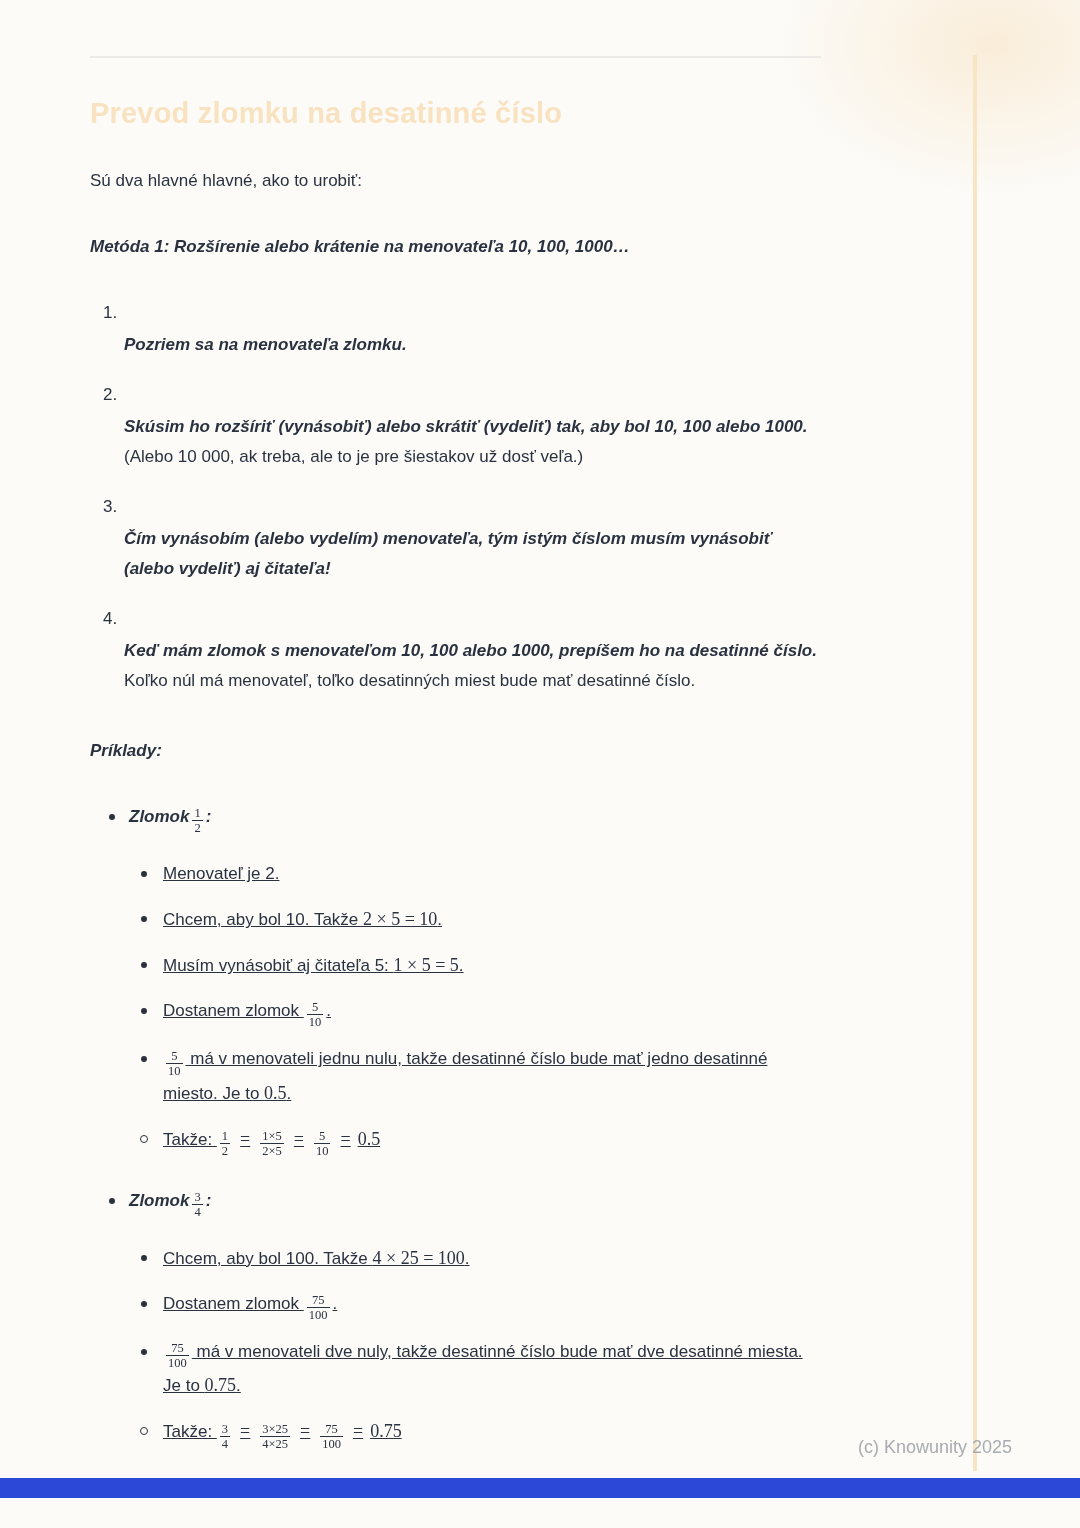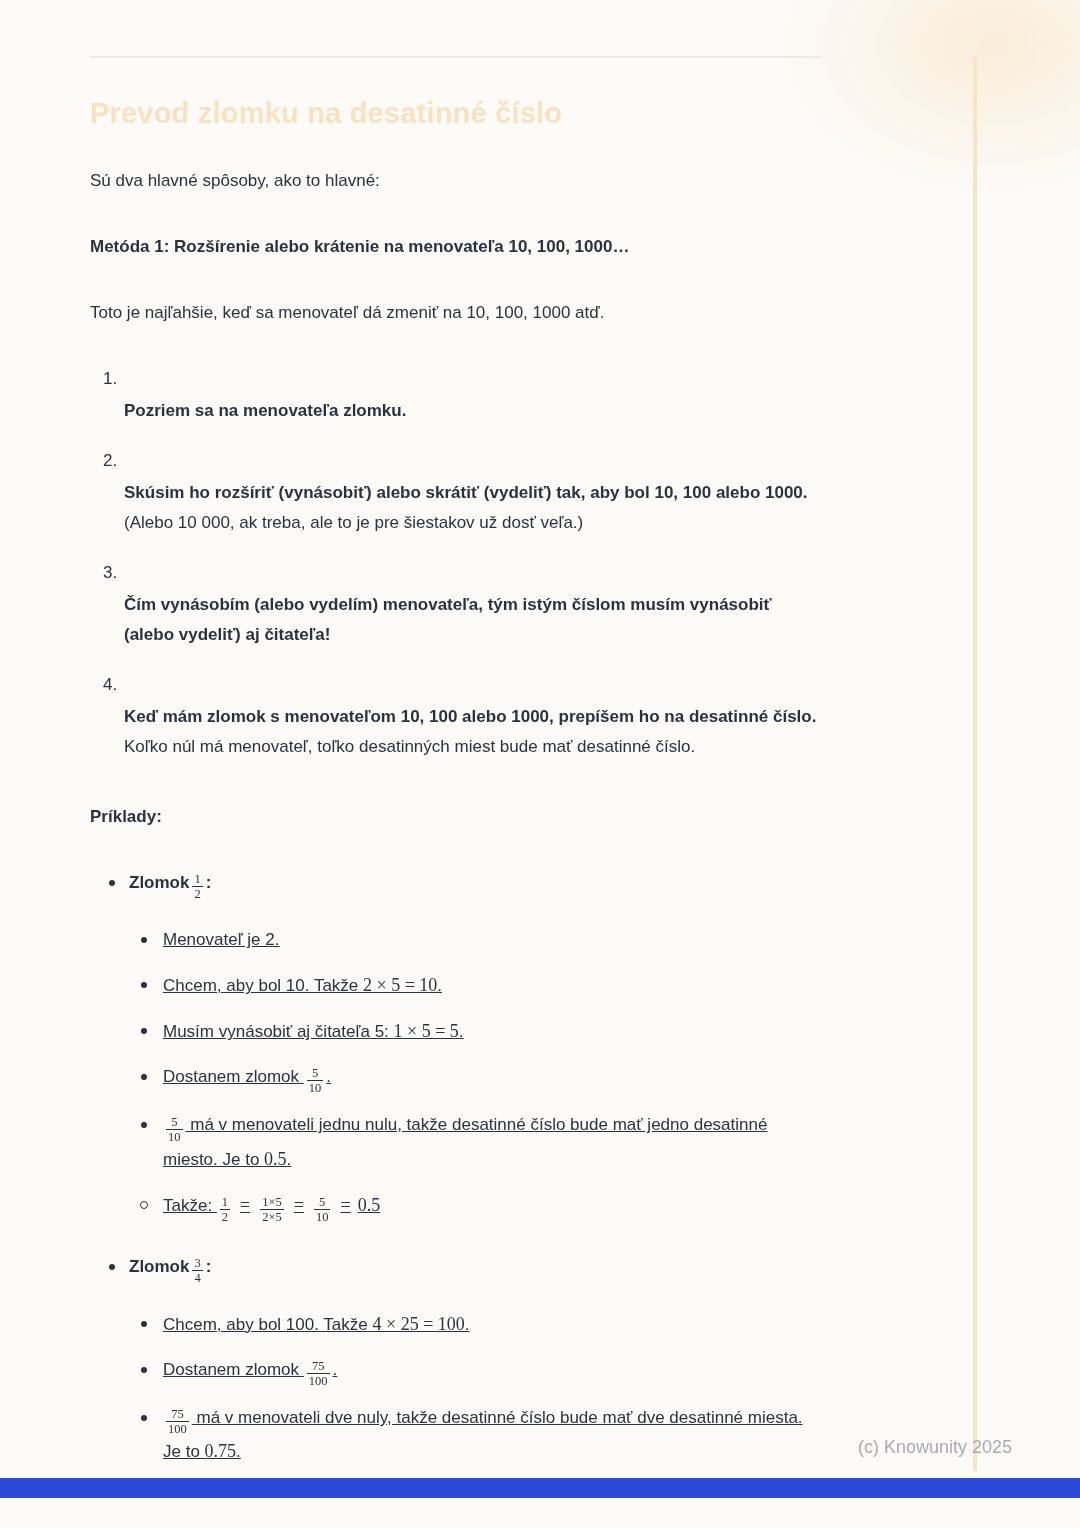--- a/index.html
+++ b/index.html
@@ -20,21 +20,21 @@
   .corner-glow{
     position:absolute;top:0;right:0;width:310px;height:200px;
     background:radial-gradient(ellipse at 72% 22%, rgba(248,226,192,.55), rgba(248,226,192,0) 70%);
     pointer-events:none;
   }
   .top-rule{position:absolute;left:90px;top:56px;width:731px;height:2px;background:#eceae6;}
   .right-line{position:absolute;left:973px;top:55px;width:4px;height:1416px;background:var(--accent_line);}
   .content{position:absolute;left:90px;top:0;width:732px;padding-top:96px;font-size:17px;line-height:30px;}
   .title{font-size:29px;line-height:34px;font-weight:700;color:var(--title);margin:0 0 36px;letter-spacing:.2px;}
   .para{margin:0 0 36px;}
-  .b{font-weight:700;}
+  .b{font-weight:700;font-style:italic;}
   .steps{list-style:none;margin:0 0 40px;padding:0;}
   .step{display:flex;margin-bottom:20px;}
   .step-num{flex:0 0 21px;margin-left:13px;}
   .step-text{flex:1;margin-top:32px;}
   .examples-heading{}
   .ul1{list-style:none;margin:5px;padding:0;}
   .li1{margin-bottom:28px;}
   .ex-label{position:relative;padding-left:34px;font-weight:700;margin-bottom:24px;}
   .ex-label::before{content:"";position:absolute;left:14px;top:12px;width:6px;height:6px;border-radius:50%;background:var(--text);}
   .ul2{list-style:none;margin:0;padding:0 0 0 34px;}
@@ -56,25 +56,24 @@
 <body>
 
 <div class="page">
   <div class="corner-glow"></div>
   <div class="top-rule"></div>
   <div class="right-line"></div>
 
   <main class="content">
     <h1 class="title">Prevod zlomku na desatinné číslo</h1>
 
-    <p class="para">Sú dva hlavné spôsoby, ako to hlavné:</p>
+    <p class="para">Sú dva hlavné hlavné, ako to urobiť:</p>
 
     <p class="para b">Metóda 1: Rozšírenie alebo krátenie na menovateľa 10, 100, 1000…</p>
 
-    <p class="para">Toto je najľahšie, keď sa menovateľ dá zmeniť na 10, 100, 1000 atď.</p>
 
     <ol class="steps">
       <li class="step">
         <span class="step-num">1.</span>
         <span class="step-text"><span class="b">Pozriem sa na menovateľa zlomku.</span><span></span></span>
       </li>
       <li class="step">
         <span class="step-num">2.</span>
         <span class="step-text"><span class="b">Skúsim ho rozšíriť (vynásobiť) alebo skrátiť (vydeliť) tak, aby bol 10, 100 alebo 1000.</span><span> (Alebo 10 000, ak treba, ale to je pre šiestakov už dosť veľa.)</span></span>
       </li>

